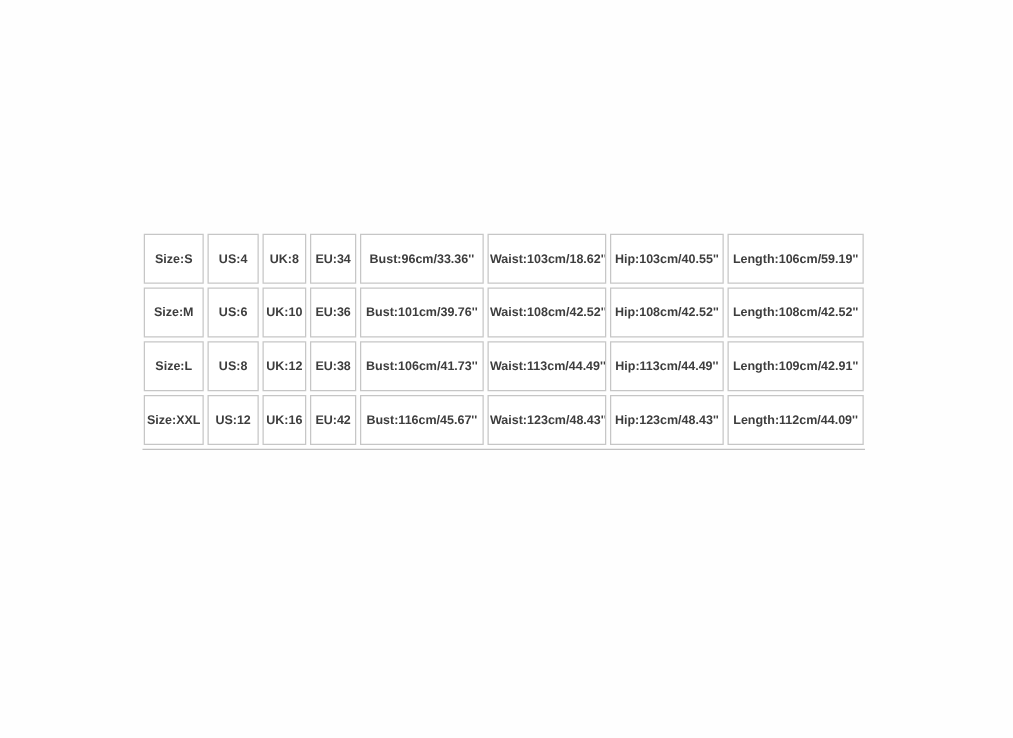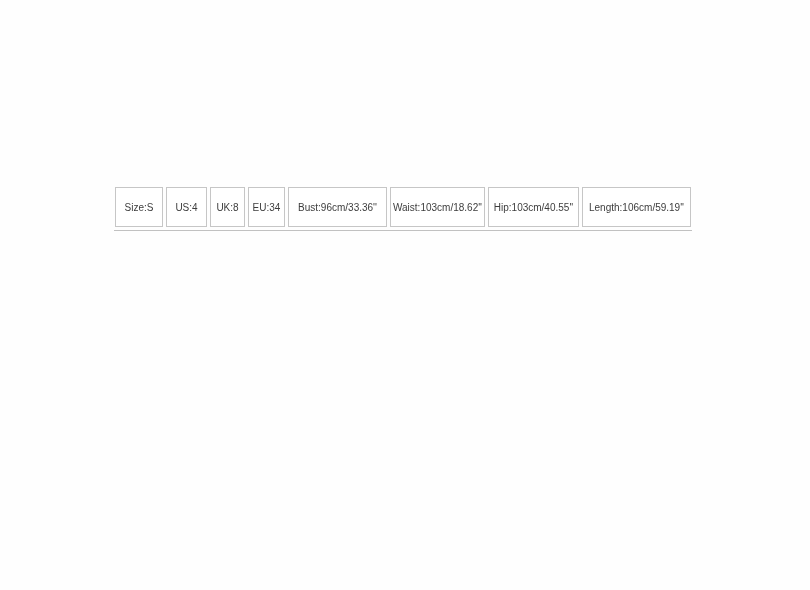--- a/index.html
+++ b/index.html
@@ -29,21 +29,21 @@
   }
   table.size-table td {
     box-sizing: border-box;
     border: 1px solid #c6c6c6;
     background: #ffffff;
     height: 40px;
     padding: 0 1px;
     text-align: center;
     vertical-align: middle;
     font-family: "Liberation Sans", sans-serif;
-    font-weight: normal;
+    font-weight: bold;
     font-size: 10px;
     letter-spacing: 0px;
     color: #3d3d3d;
     white-space: nowrap;
     overflow: hidden;
   }
   col.c-size   { width: 48px; }
   col.c-us     { width: 41px; }
   col.c-uk     { width: 35px; }
   col.c-eu     { width: 37px; }
@@ -79,17 +79,47 @@
         <tr>
           <td>Size:S</td>
           <td>US:4</td>
           <td>UK:8</td>
           <td>EU:34</td>
           <td>Bust:96cm/33.36''</td>
           <td>Waist:103cm/18.62''</td>
           <td>Hip:103cm/40.55''</td>
           <td>Length:106cm/59.19''</td>
         </tr>
+        <tr>
+          <td>Size:M</td>
+          <td>US:6</td>
+          <td>UK:10</td>
+          <td>EU:36</td>
+          <td>Bust:101cm/39.76''</td>
+          <td>Waist:108cm/42.52''</td>
+          <td>Hip:108cm/42.52''</td>
+          <td>Length:108cm/42.52''</td>
+        </tr>
+        <tr>
+          <td>Size:L</td>
+          <td>US:8</td>
+          <td>UK:12</td>
+          <td>EU:38</td>
+          <td>Bust:106cm/41.73''</td>
+          <td>Waist:113cm/44.49''</td>
+          <td>Hip:113cm/44.49''</td>
+          <td>Length:109cm/42.91''</td>
+        </tr>
+        <tr>
+          <td>Size:XXL</td>
+          <td>US:12</td>
+          <td>UK:16</td>
+          <td>EU:42</td>
+          <td>Bust:116cm/45.67''</td>
+          <td>Waist:123cm/48.43''</td>
+          <td>Hip:123cm/48.43''</td>
+          <td>Length:112cm/44.09''</td>
+        </tr>
       </tbody>
     </table>
     <div class="bottom-edge"></div>
   </div>
 </div>
 
 </body></html>

